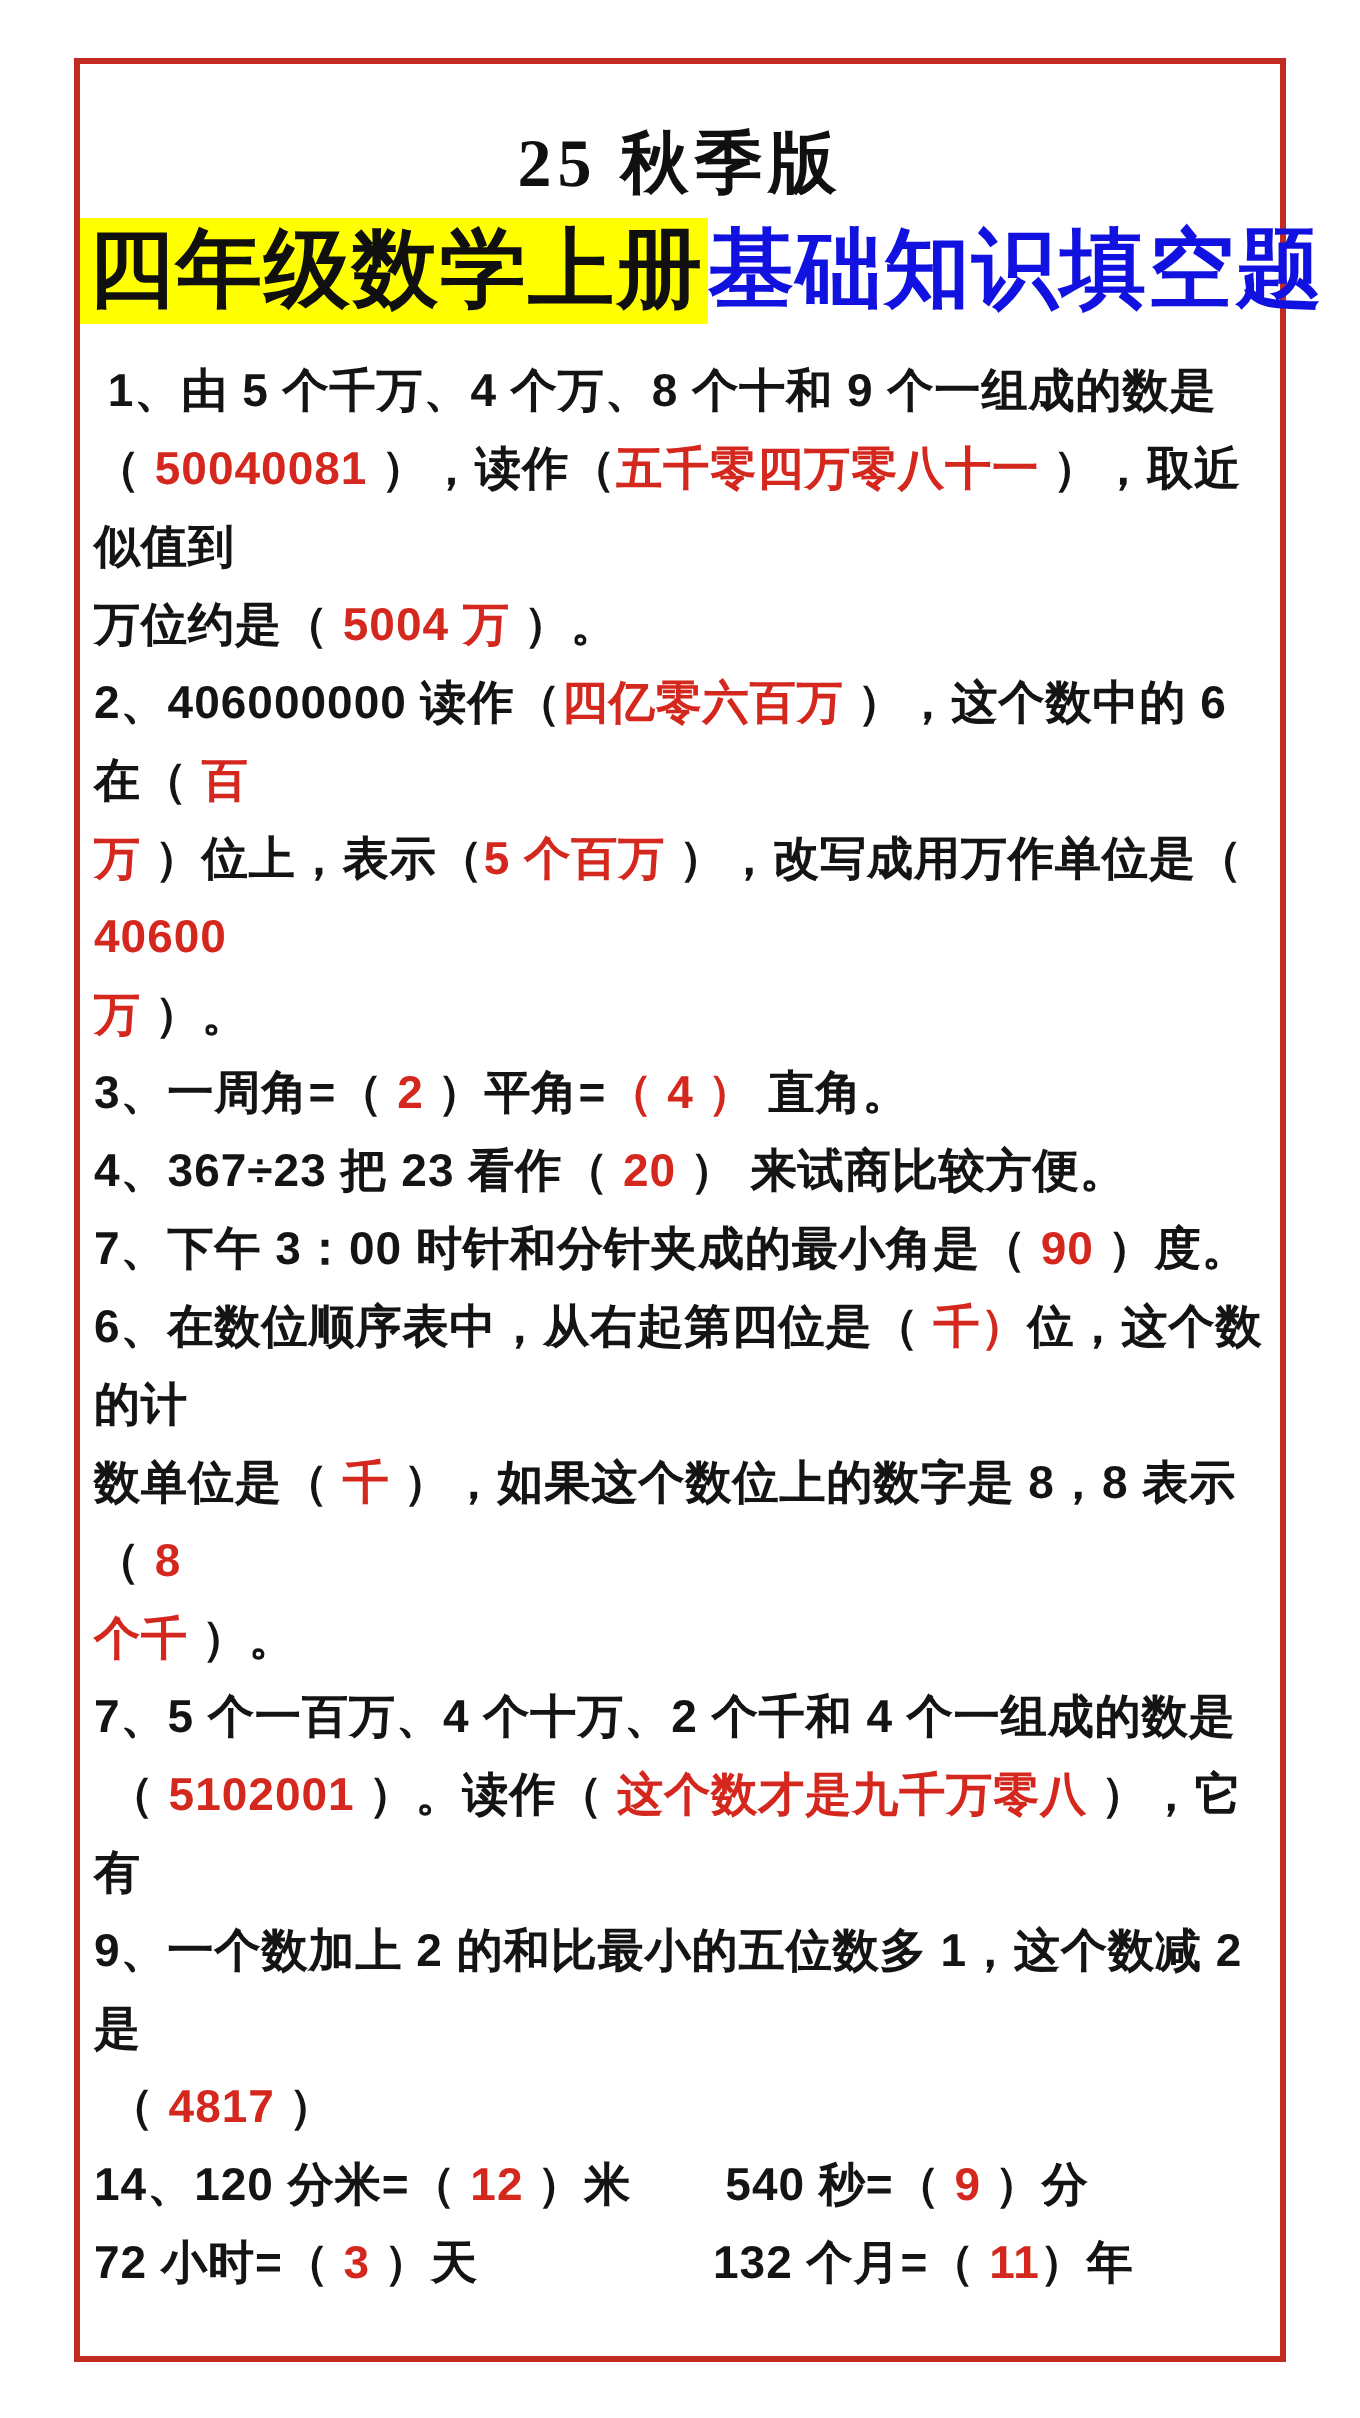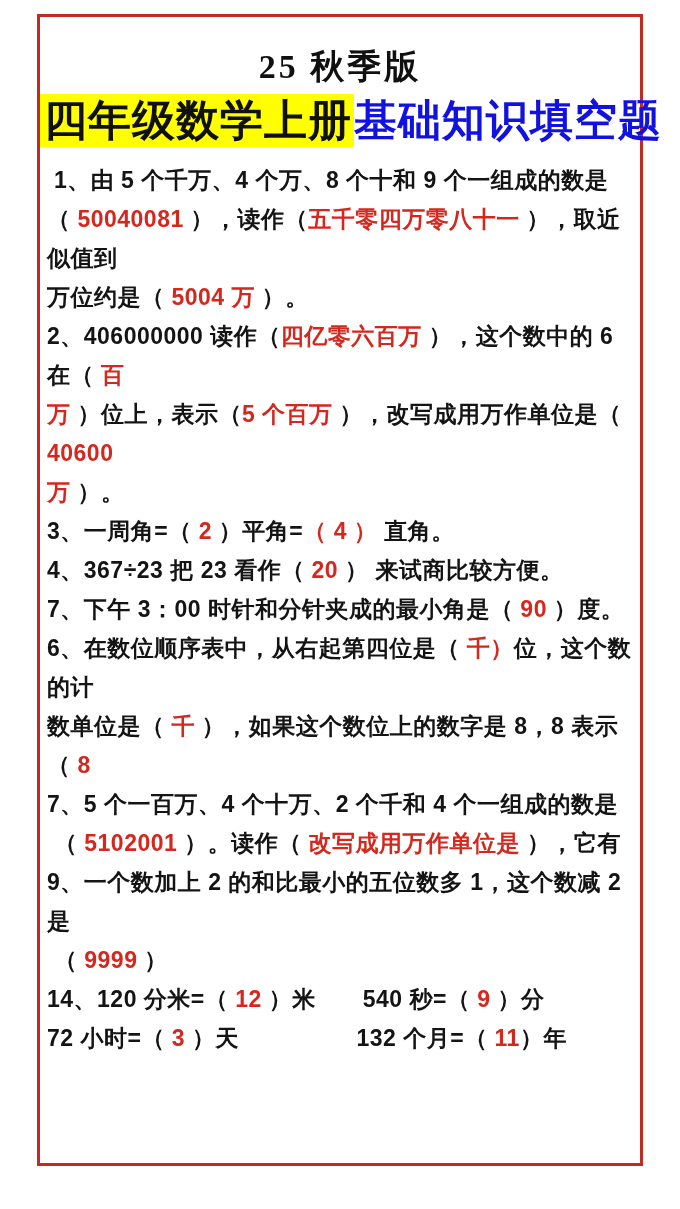--- a/index.html
+++ b/index.html
@@ -8,21 +8,21 @@
     width: 680px;
     height: 1209px;
     position: relative;
     background: #ffffff;
     overflow: hidden;
     font-family: "Liberation Sans", sans-serif;
   }
   .frame {
     position: absolute;
     left: 37px;
-    top: 14px;
+    top: 29px;
     width: 606px;
     height: 1152px;
     border: 3px solid var(--border-red, #c32a22);
     background: #ffffff;
   }
   .edition-title {
     margin: 27px 0 0 0;
     text-align: center;
     font-family: "Liberation Serif", serif;
     font-weight: 700;
@@ -72,20 +72,21 @@
       <p class="line"><span class="seg">（ </span><span class="seg red">50040081</span><span class="seg"> ），读作（</span><span class="seg red">五千零四万零八十一</span><span class="seg"> ），取近似值到</span></p>
       <p class="line"><span class="seg">万位约是（ </span><span class="seg red">5004 万</span><span class="seg"> ）。</span></p>
       <p class="line"><span class="seg">2、406000000 读作（</span><span class="seg red">四亿零六百万</span><span class="seg"> ），这个数中的 6 在（ </span><span class="seg red">百</span></p>
       <p class="line"><span class="seg red">万</span><span class="seg"> ）位上，表示（</span><span class="seg red">5 个百万</span><span class="seg"> ），改写成用万作单位是（ </span><span class="seg red">40600</span></p>
       <p class="line"><span class="seg red">万</span><span class="seg"> ）。</span></p>
       <p class="line"><span class="seg">3、一周角=（ </span><span class="seg red">2</span><span class="seg"> ）平角=</span><span class="seg red">（ 4 ）</span><span class="seg"> 直角。</span></p>
       <p class="line"><span class="seg">4、367÷23 把 23 看作（ </span><span class="seg red">20</span><span class="seg"> ） 来试商比较方便。</span></p>
       <p class="line"><span class="seg">7、下午 3：00 时针和分针夹成的最小角是（ </span><span class="seg red">90</span><span class="seg"> ）度。</span></p>
       <p class="line"><span class="seg">6、在数位顺序表中，从右起第四位是（ </span><span class="seg red">千）</span><span class="seg">位，这个数的计</span></p>
       <p class="line"><span class="seg">数单位是（ </span><span class="seg red">千</span><span class="seg"> ），如果这个数位上的数字是 8，8 表示（ </span><span class="seg red">8</span></p>
+      <p class="line"><span class="seg red">个千</span><span class="seg"> ）。</span></p>
       <p class="line"><span class="seg">7、5 个一百万、4 个十万、2 个千和 4 个一组成的数是</span></p>
-      <p class="line"><span class="seg"> （ </span><span class="seg red">5102001</span><span class="seg"> ）。读作（ </span><span class="seg red">改写成用万作单位是</span><span class="seg"> ），它有</span></p>
+      <p class="line"><span class="seg"> （ </span><span class="seg red">5102001</span><span class="seg"> ）。读作（ </span><span class="seg red">这个数才是九千万零八</span><span class="seg"> ），它有</span></p>
       <p class="line"><span class="seg">9、一个数加上 2 的和比最小的五位数多 1，这个数减 2 是</span></p>
-      <p class="line"><span class="seg"> （ </span><span class="seg red">9999</span><span class="seg"> ）</span></p>
+      <p class="line"><span class="seg"> （ </span><span class="seg red">4817</span><span class="seg"> ）</span></p>
       <p class="line"><span class="seg">14、120 分米=（ </span><span class="seg red">12</span><span class="seg"> ）米　　540 秒=（ </span><span class="seg red">9</span><span class="seg"> ）分</span></p>
       <p class="line"><span class="seg">72 小时=（ </span><span class="seg red">3</span><span class="seg"> ）天　　　　　132 个月=（ </span><span class="seg red">11</span><span class="seg">）年</span></p>
     </div>
 </div>
 
 </body></html>

